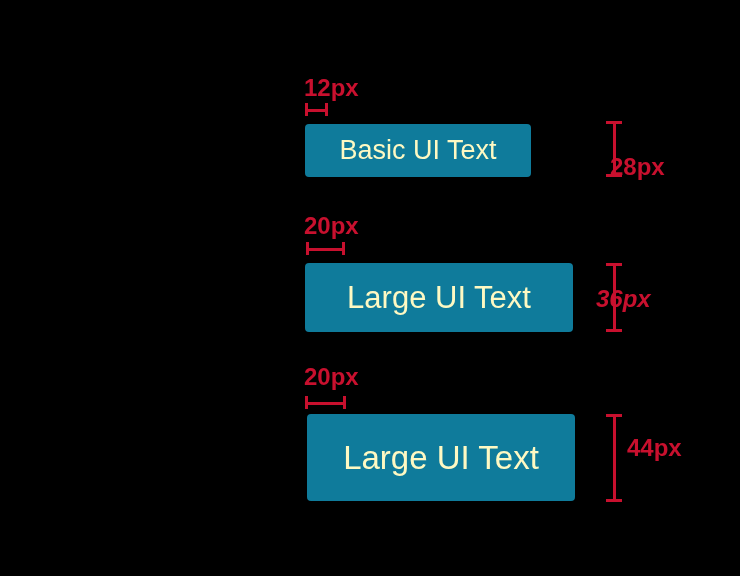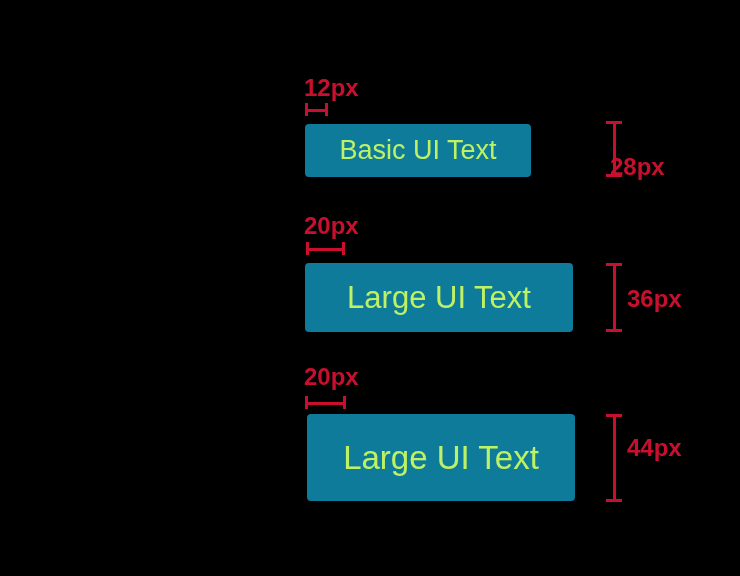--- a/index.html
+++ b/index.html
@@ -36,21 +36,21 @@
   }
   .ibeam .cap.top{top:0;}
   .ibeam .cap.bottom{bottom:0;}
   .ibeam .vline{
     position:absolute;top:0;bottom:0;left:50%;width:3px;margin-left:-1.5px;background:#C8102E;
   }
   
   .ui-button{
     position:absolute;
     background:#0F7B9B;
-    color:#bef264;
+    color:#fef9c3;
     border:none;
     border-radius:4px;
     display:flex;
     align-items:center;
     justify-content:center;
     font-family:"Liberation Sans", sans-serif;
     font-weight:400;
     line-height:1;
     padding:0;
     cursor:pointer;
@@ -59,21 +59,21 @@
   .r1 .pad-label{left:304px;top:76px;}
   .r1 .pad-bracket{left:305px;top:103px;width:23px;height:13px;}
   .r1 .ui-button{left:305px;top:124px;width:226px;height:53px;font-size:27px;}
   .r1 .ibeam{left:606px;top:121px;height:56px;}
   .r1 .h-label{left:610px;top:147px;margin-top:8px;}
   
   .r2 .pad-label{left:304px;top:214px;}
   .r2 .pad-bracket{left:306px;top:242px;width:39px;height:13px;}
   .r2 .ui-button{left:305px;top:263px;width:268px;height:69px;font-size:31px;}
   .r2 .ibeam{left:606px;top:263px;height:69px;}
-  .r2 .h-label{left:627px;top:287px;}
+  .r2 .h-label{left:596px;top:287px;font-style:italic;}
   
   .r3 .pad-label{left:304px;top:365px;}
   .r3 .pad-bracket{left:305px;top:396px;width:41px;height:13px;}
   .r3 .ui-button{left:307px;top:414px;width:268px;height:87px;font-size:33px;}
   .r3 .ibeam{left:606px;top:414px;height:88px;}
   .r3 .h-label{left:627px;top:436px;}
 </style>
 </head>
 <body>
 

